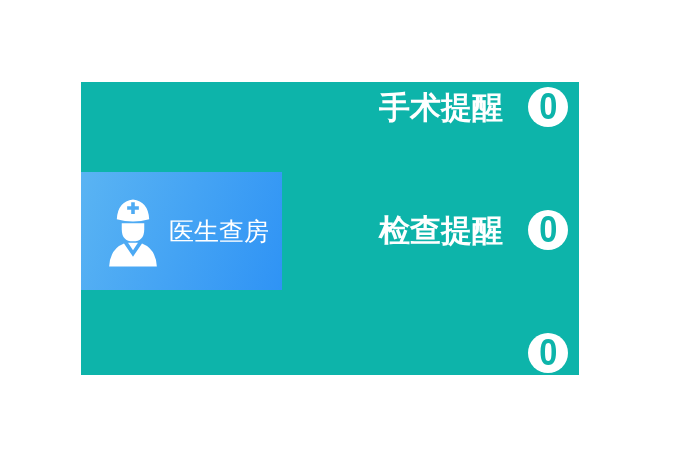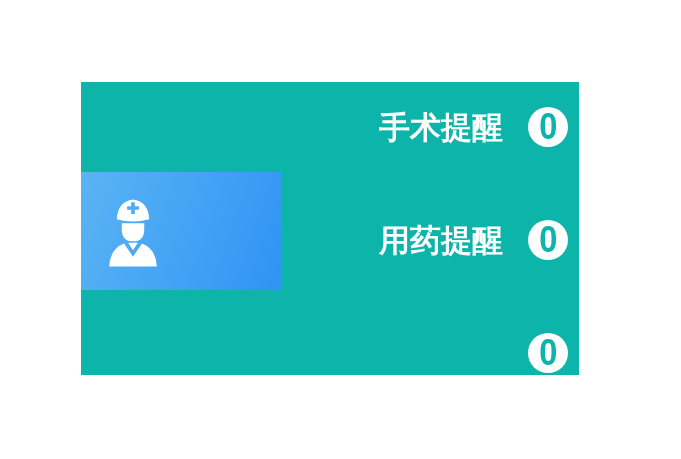--- a/index.html
+++ b/index.html
@@ -22,21 +22,21 @@
     position: absolute;
     left: 81px; top: 82px;
     width: 498px; height: 293px;
     background: var(--teal);
   }
 
   .rows {
     position: absolute; inset: 0;
     display: flex; flex-direction: column;
     justify-content: space-between;
-    padding: 23px 11px 0 0;
+    padding: 3px 11px 0 0;
   }
   .row {
     display: flex; align-items: center; justify-content: flex-end;
     height: 44px;
     cursor: pointer;
   }
   .row-label {
     color: #ffffff;
     font-size: 31px;
     font-weight: 600;
@@ -87,21 +87,21 @@
 
     <div class="rows">
       <div class="row">
         <span class="row-label">手术提醒</span>
         <span class="badge">
           <span class="badge-num">0</span>
         </span>
       </div>
 
       <div class="row">
-        <span class="row-label">用药提醒</span>
+        <span class="row-label">检查提醒</span>
         <span class="badge">
           <span class="badge-num">0</span>
         </span>
       </div>
 
       <div class="row">
         <span class="badge">
           <span class="badge-num">0</span>
         </span>
       </div>
@@ -110,16 +110,17 @@
     <div class="card">
       <svg class="doc-icon" viewBox="0 0 60 80" xmlns="http://www.w3.org/2000/svg" aria-hidden="true">
         <g fill="#ffffff">
           <path fill-rule="evenodd" d="M12 27 Q13 7 30 5 Q47 7 48 27 Q30 32 12 27 Z
                    M28 8 h4 v4.5 h4.5 v4 h-4.5 v4.5 h-4 v-4.5 h-4.5 v-4 h4.5 Z"></path>
           <path d="M17.5 31.5 L42.5 31.5 L42.5 38 Q42.5 51.5 30 51.5 Q17.5 51.5 17.5 38 Z"></path>
           <path d="M3.5 79.5 Q4.5 60 20 54 L30 68.5 L40 54 Q55.5 60 56.5 79.5 Z"></path>
           <path d="M24.5 53 L35.5 53 L30 61.5 Z"></path>
         </g>
       </svg>
+      <span class="card-label">医生查房</span>
     </div>
 
   </div>
 </div>
 
 </body></html>

